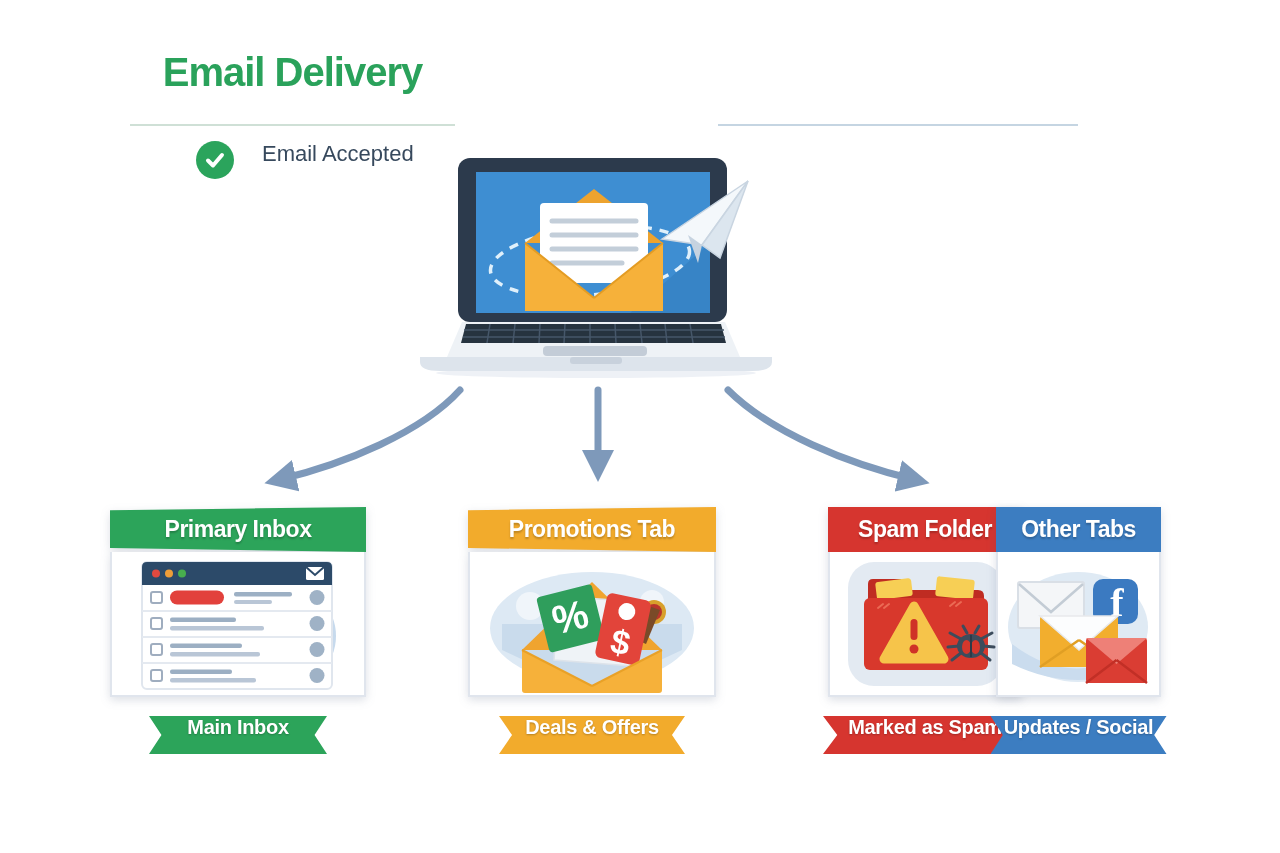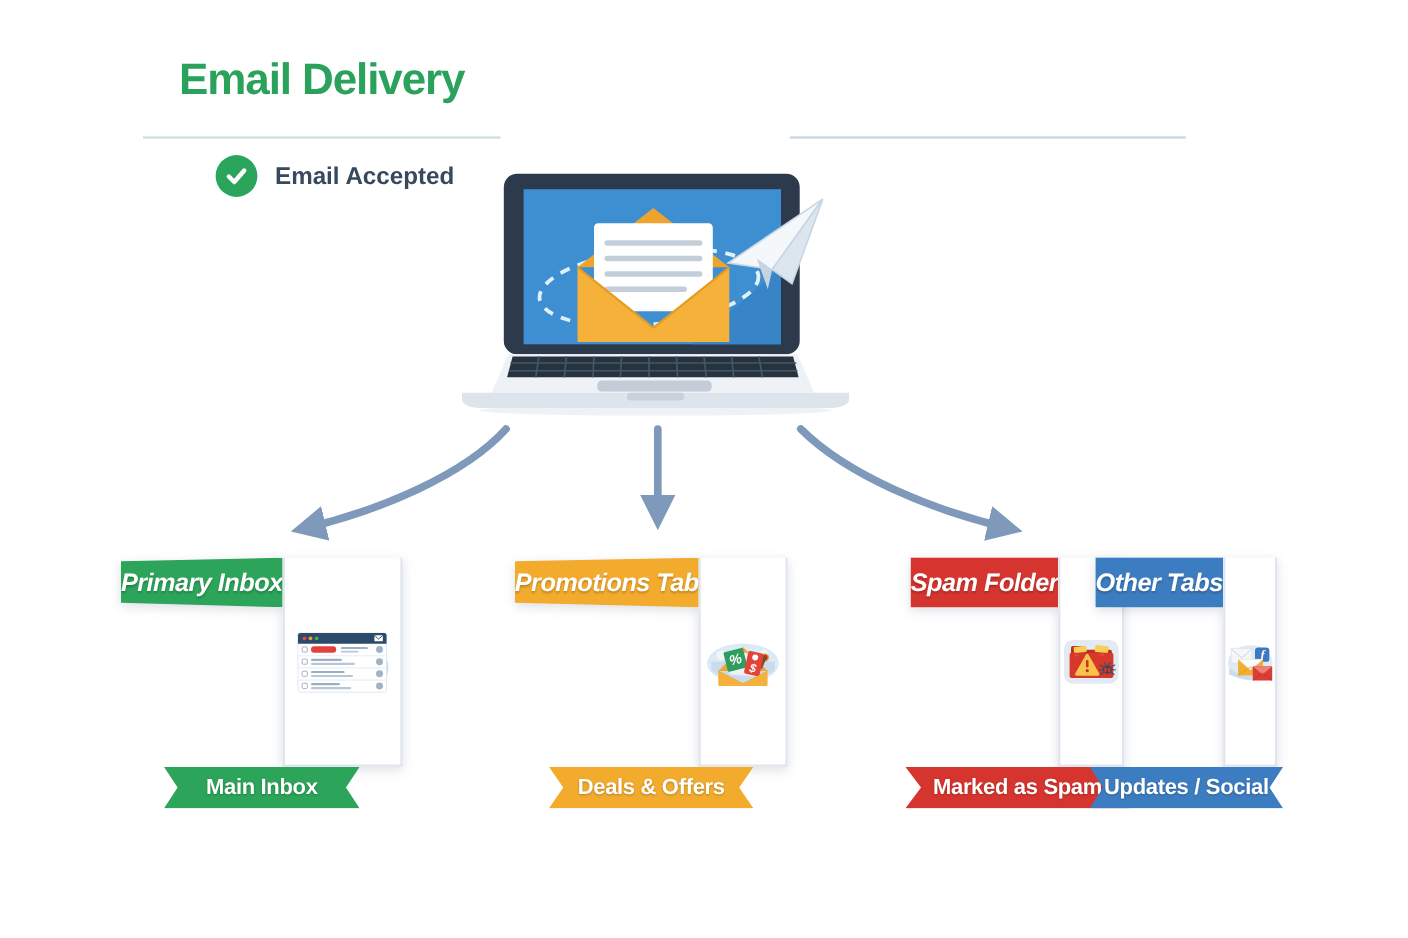--- a/index.html
+++ b/index.html
@@ -12,57 +12,56 @@
     position:absolute; top:48px; font-size:40px; font-weight:bold;
     letter-spacing:-1px; text-align:center; color:var(--accent,#333);
     line-height:48px; white-space:nowrap;
   }
   .heading-left  { left:130px; width:325px; }
   .heading-right { left:718px; width:360px; }
   .rule { position:absolute; top:124px; height:2px; }
   .rule-left  { left:130px; width:325px; background:#cfe0d6; }
   .rule-right { left:718px; width:360px; background:#c5d5e2; }
   .status {
-    position:absolute; display:flex; align-items:center; gap:16px;
-    font-size:22px; font-weight:bold; color:#37495d; white-space:nowrap;
+    position:absolute; display:flex; align-items:flex-start; gap:28px;
+    font-size:22px; font-weight:normal; color:#37495d; white-space:nowrap;
   }
   .status-left  { left:196px; top:141px; height:38px; }
   .status-right { left:760px; top:136px; height:56px; }
   .check-circle {
     width:38px; height:38px; border-radius:50%; background:#2ba45c;
     display:flex; align-items:center; justify-content:center; flex:0 0 auto;
   }
   
   .abs { position:absolute; }
   
   .dest-col {
     position:absolute; top:507px; display:flex; flex-direction:column;
     align-items:center;
   }
   .card {
-    width:100%; height:190px; display:flex; flex-direction:row;
+    width:100%; height:190px; display:flex; flex-direction:column;
     filter:drop-shadow(0 3px 5px rgba(60,80,110,0.18));
-    font-style:italic;
   }
   .card-header {
     height:45px; background:var(--accent,#888); display:flex;
     align-items:center; justify-content:center; color:#fff;
     font-size:23px; font-weight:bold; letter-spacing:-0.5px;
     text-shadow:0 2px 2px rgba(0,0,0,0.22); flex:0 0 auto;
   }
   .card-header.slant { clip-path:polygon(0 7%, 100% 0, 100% 100%, 0 91%); }
   .card-body {
     flex:1; background:#ffffff; border:2px solid #e0e5ed; border-top:none;
     display:flex; align-items:center; justify-content:center; overflow:hidden;
   }
   .card-body svg { display:block; }
   .ribbon {
-    height:38px; background:var(--accent,#888);
+    margin-top:19px; height:38px; background:var(--accent,#888);
     clip-path:polygon(0 0, 100% 0, 93% 50%, 100% 100%, 0 100%, 7% 50%);
-    display:flex; align-items:center; justify-content:center;
+    display:flex; justify-content:center;
     color:#fff; font-size:20px; font-weight:bold; letter-spacing:-0.3px;
     text-shadow:0 1px 2px rgba(0,0,0,0.25); white-space:nowrap;
   }
 </style>
 </head>
 <body>
 
 <div class="canvas">
 
   <div class="col-heading heading-left" style="--accent: #2aa25b;">Email Delivery</div>

